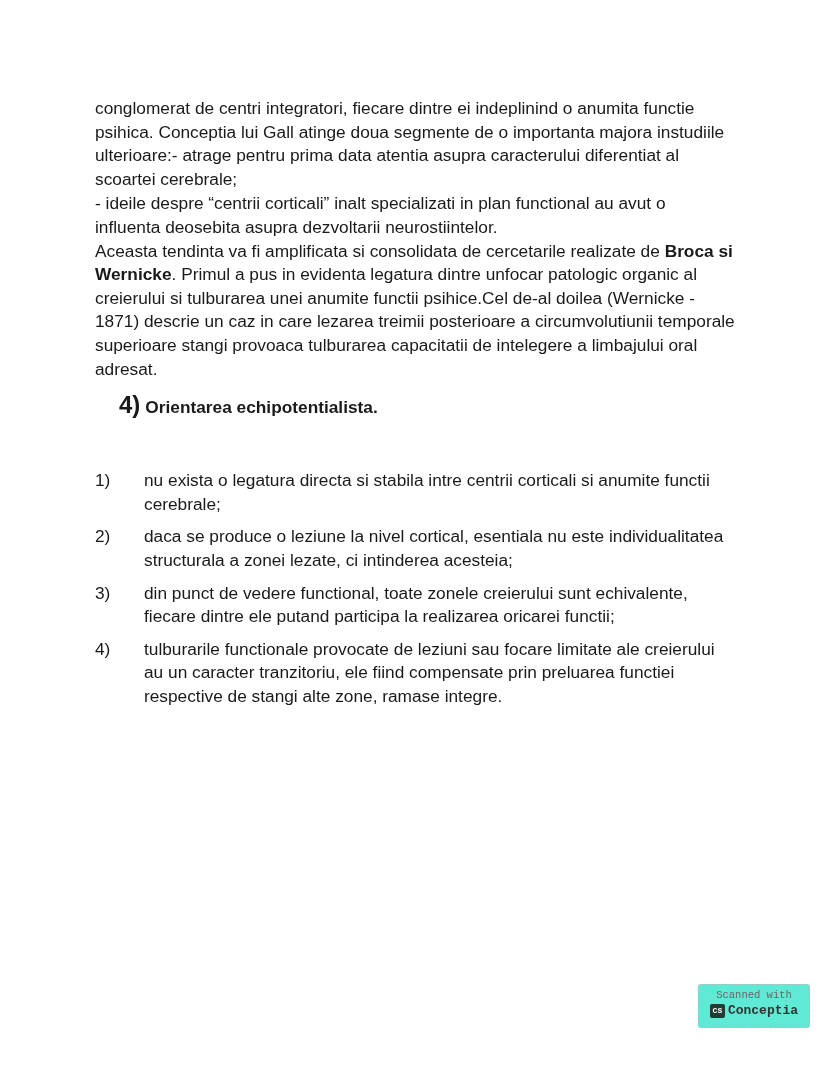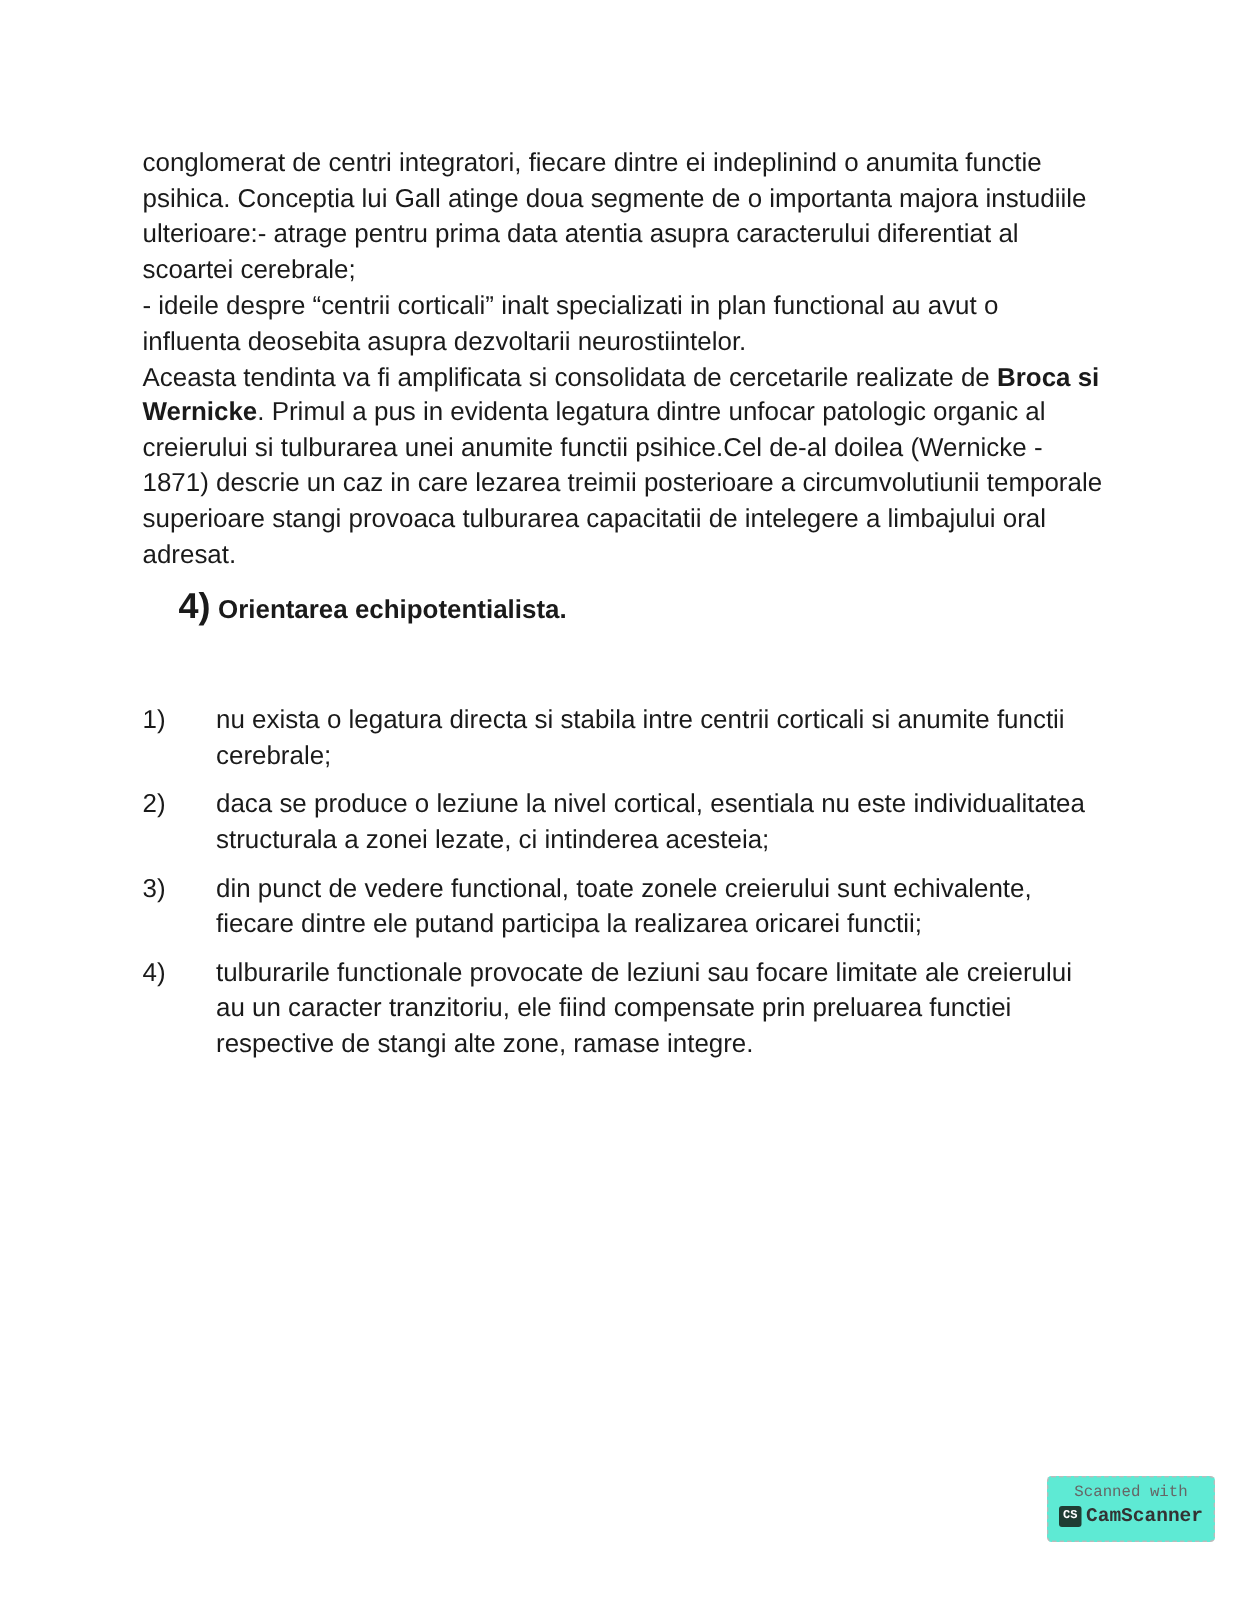--- a/index.html
+++ b/index.html
@@ -60,15 +60,15 @@
       <span class="n">4)</span>
       <span class="t">tulburarile functionale provocate de leziuni sau focare limitate ale creierului au un caracter  tranzitoriu, ele fiind compensate prin preluarea functiei respective de stangi alte zone, ramase integre.</span>
     </div>
   </div>
 </div>
 
 <div class="badge">
   <div class="top">Scanned with</div>
   <div class="bot">
     <span class="logo">CS</span>
-    <span class="brand">CamScanner</span>
+    <span class="brand">Conceptia</span>
   </div>
 </div>
 
 </body></html>

